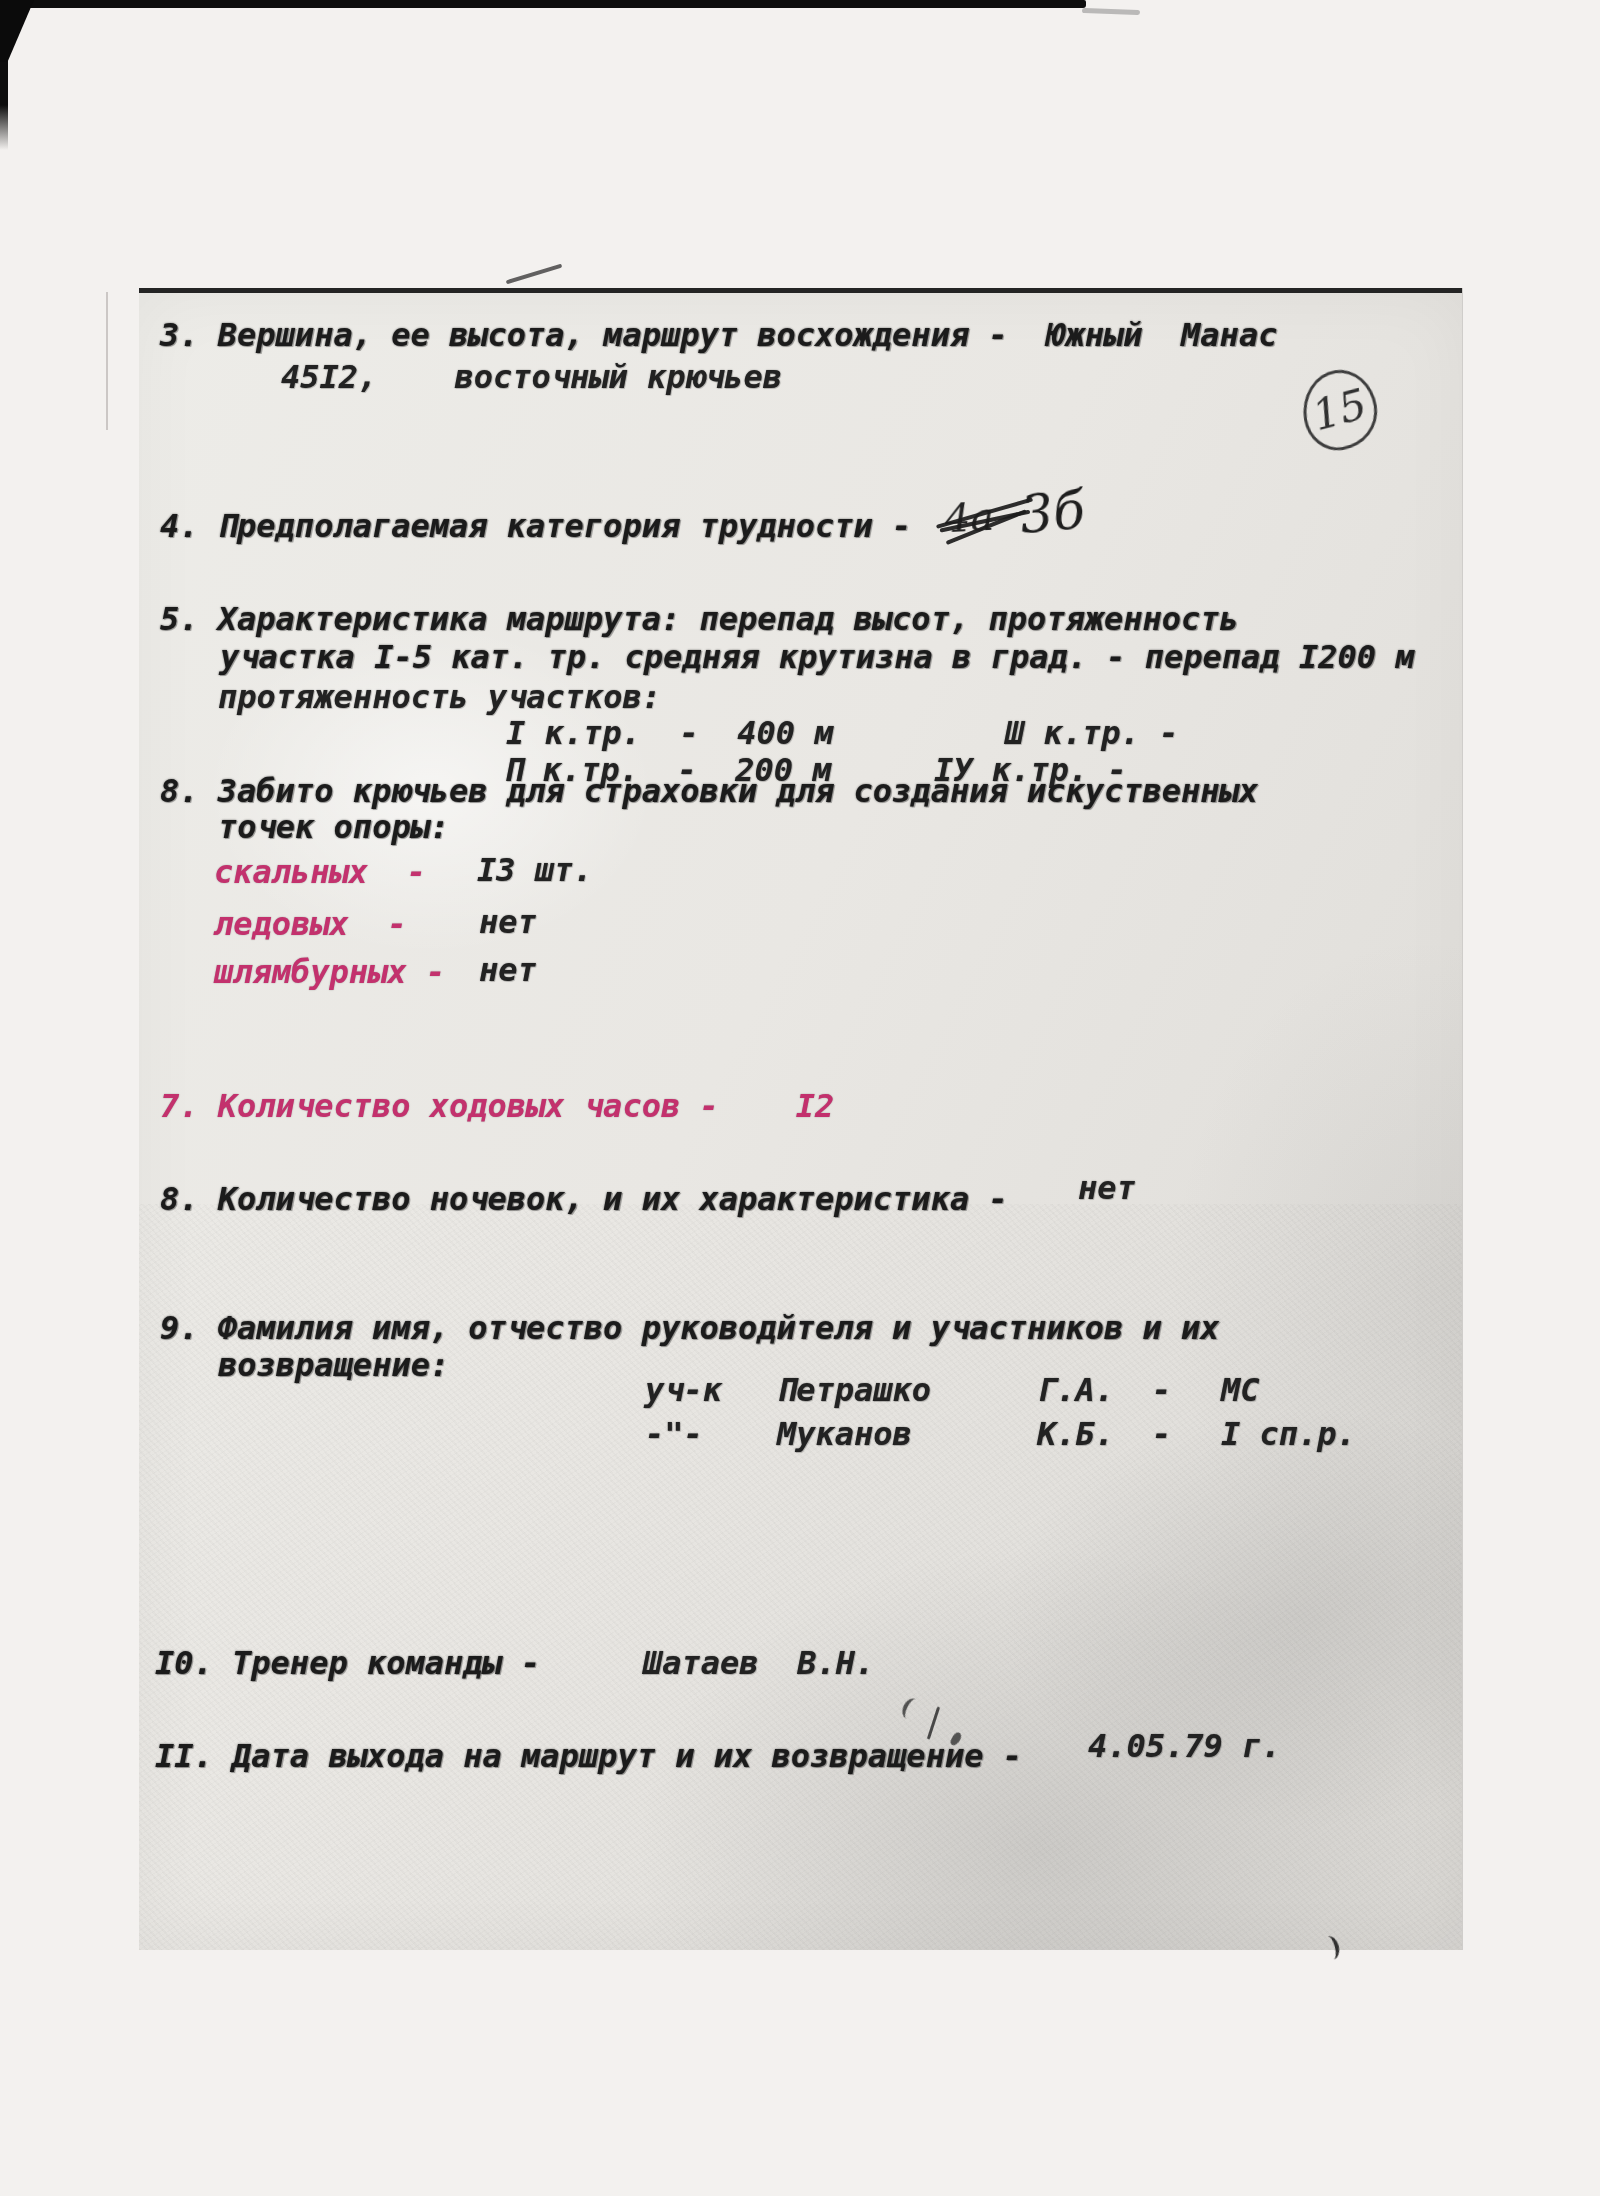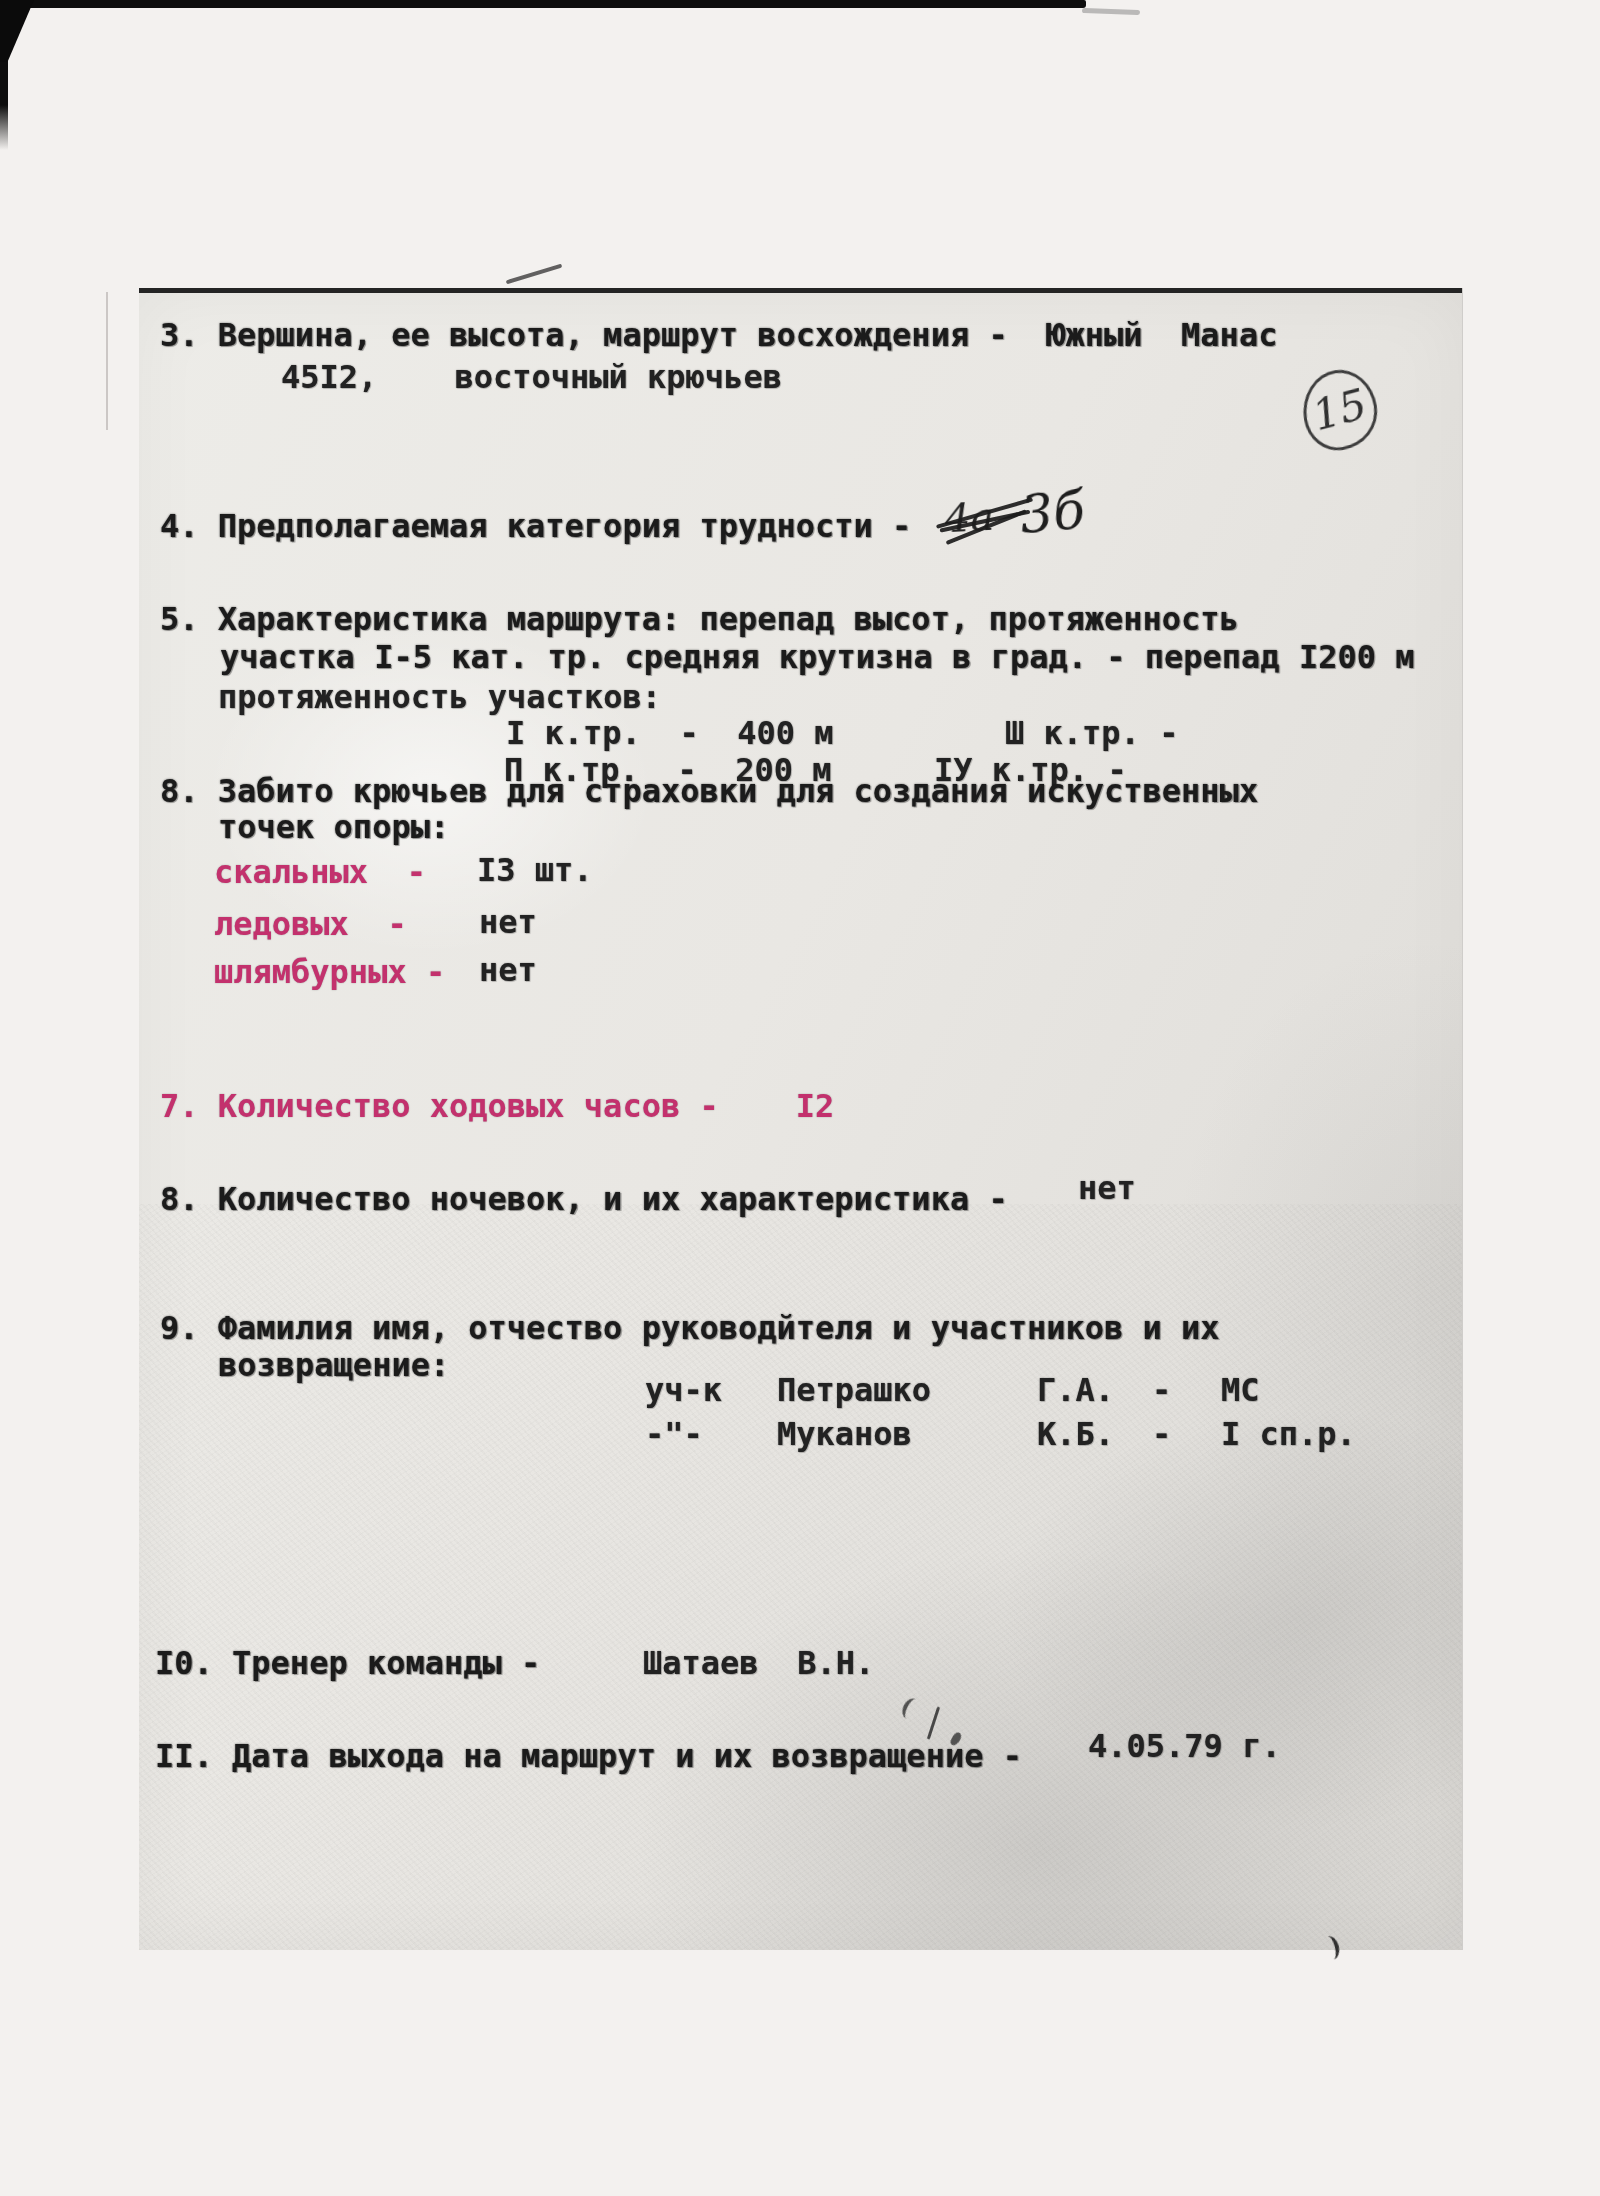--- a/index.html
+++ b/index.html
@@ -56,20 +56,21 @@
     pointer-events:none;
   }
   
   .tl{
     position:absolute;
     font-size:32px;line-height:1;font-weight:bold;
     letter-spacing:0;white-space:pre;
     color:#222;
     text-shadow:0 0 1.5px rgba(25,25,25,.55), 1px 1px 0 rgba(25,25,25,.16);
     filter:blur(.25px);
+    font-style:italic;
   }
   .tl.heavy{
     color:#1b1b1b;
     text-shadow:0 0 2px rgba(20,20,20,.65), 1.3px .8px 0 rgba(20,20,20,.28);
   }
   .tl.faded{
     color:#be185d;opacity:.88;
     text-shadow:0 0 1.5px rgba(60,60,60,.5);
   }
   

